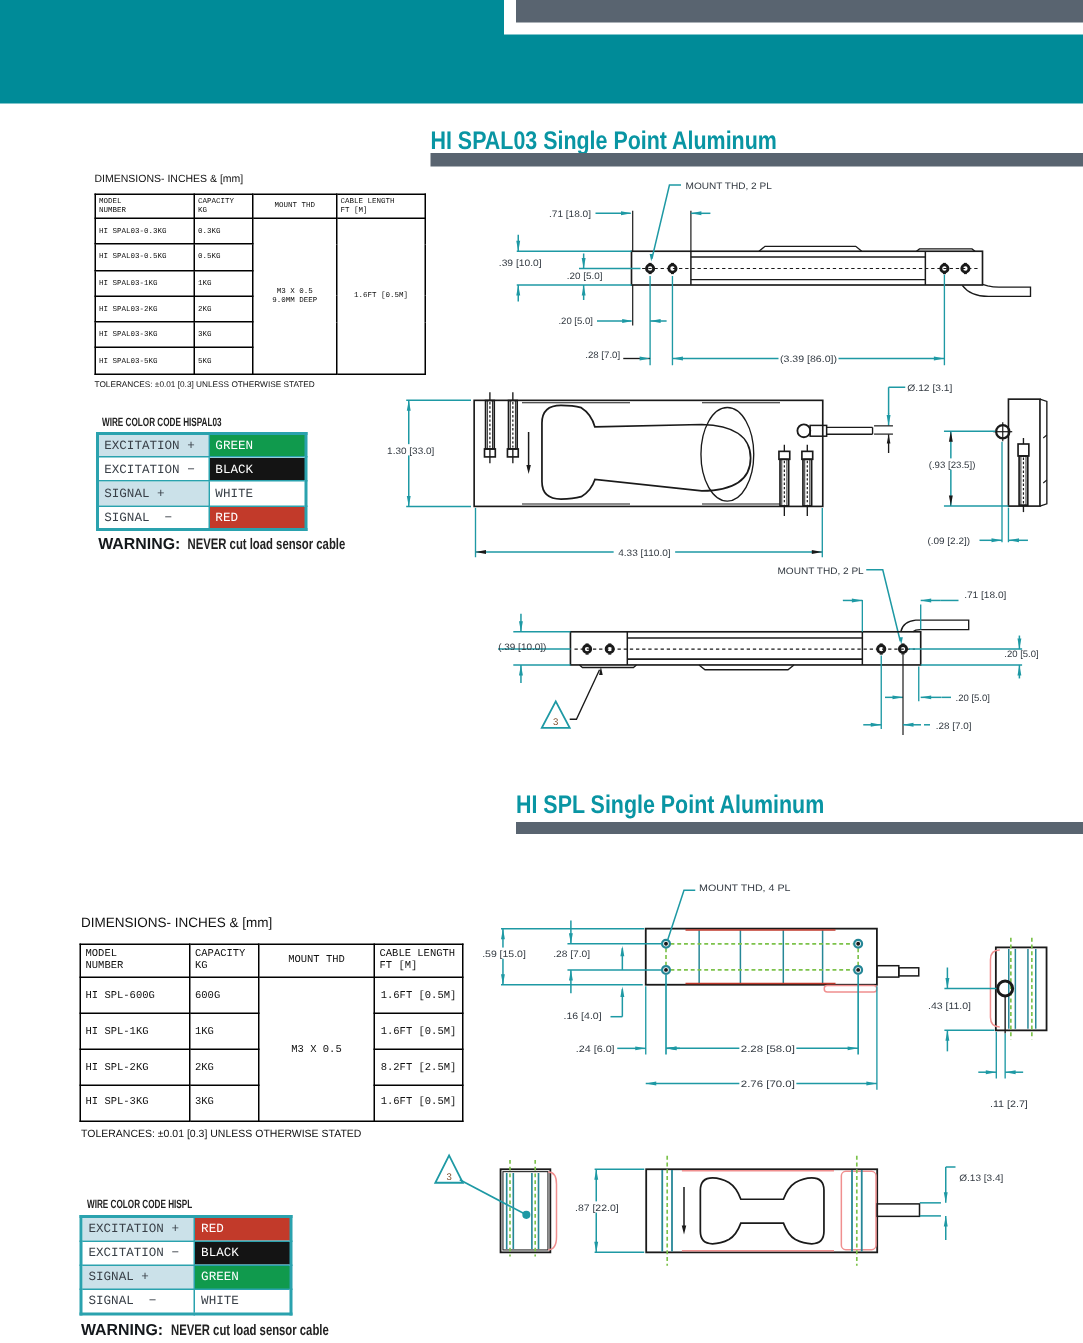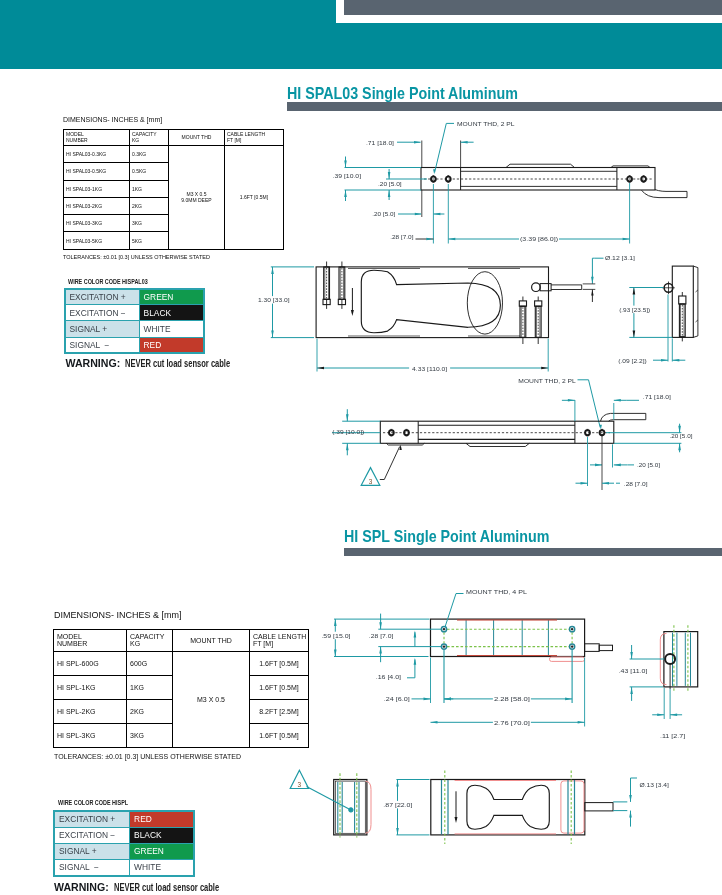--- a/index.html
+++ b/index.html
@@ -1,21 +1,21 @@
 <!DOCTYPE html>
 <html><head>
 <meta charset="utf-8">
 <style>
   html,body{margin:0;padding:0;background:#fff;}
   body{font-family:"Liberation Sans",sans-serif;}
   #page{position:relative;width:722px;height:895px;overflow:hidden;background:#fff;}
   .abs{position:absolute;}
   .hd{color:#0995a3;font-weight:bold;font-size:17px;white-space:nowrap;transform:scaleX(.84);transform-origin:0 0;letter-spacing:0;}
   .bar{background:#596470;}
-  table{border-collapse:collapse;table-layout:fixed;}
+  table{border-collapse:collapse;table-layout:fixed;font-family:Liberation Mono, monospace;}
   .dt{position:absolute;border:1.5px solid #000;}
   .dt td,.dt th{border:1.2px solid #000;font-weight:normal;text-align:left;vertical-align:middle;overflow:hidden;}
   .wt{position:absolute;border:2px solid #2aa2ae;}
   .wt td{border:1.5px solid #2aa2ae;overflow:hidden;white-space:nowrap;}
   .lb{background:#cbe1e9;}
   .cw{color:#fff;}
   .lab{color:#383f47;}
 </style>
 </head>
 <body>

